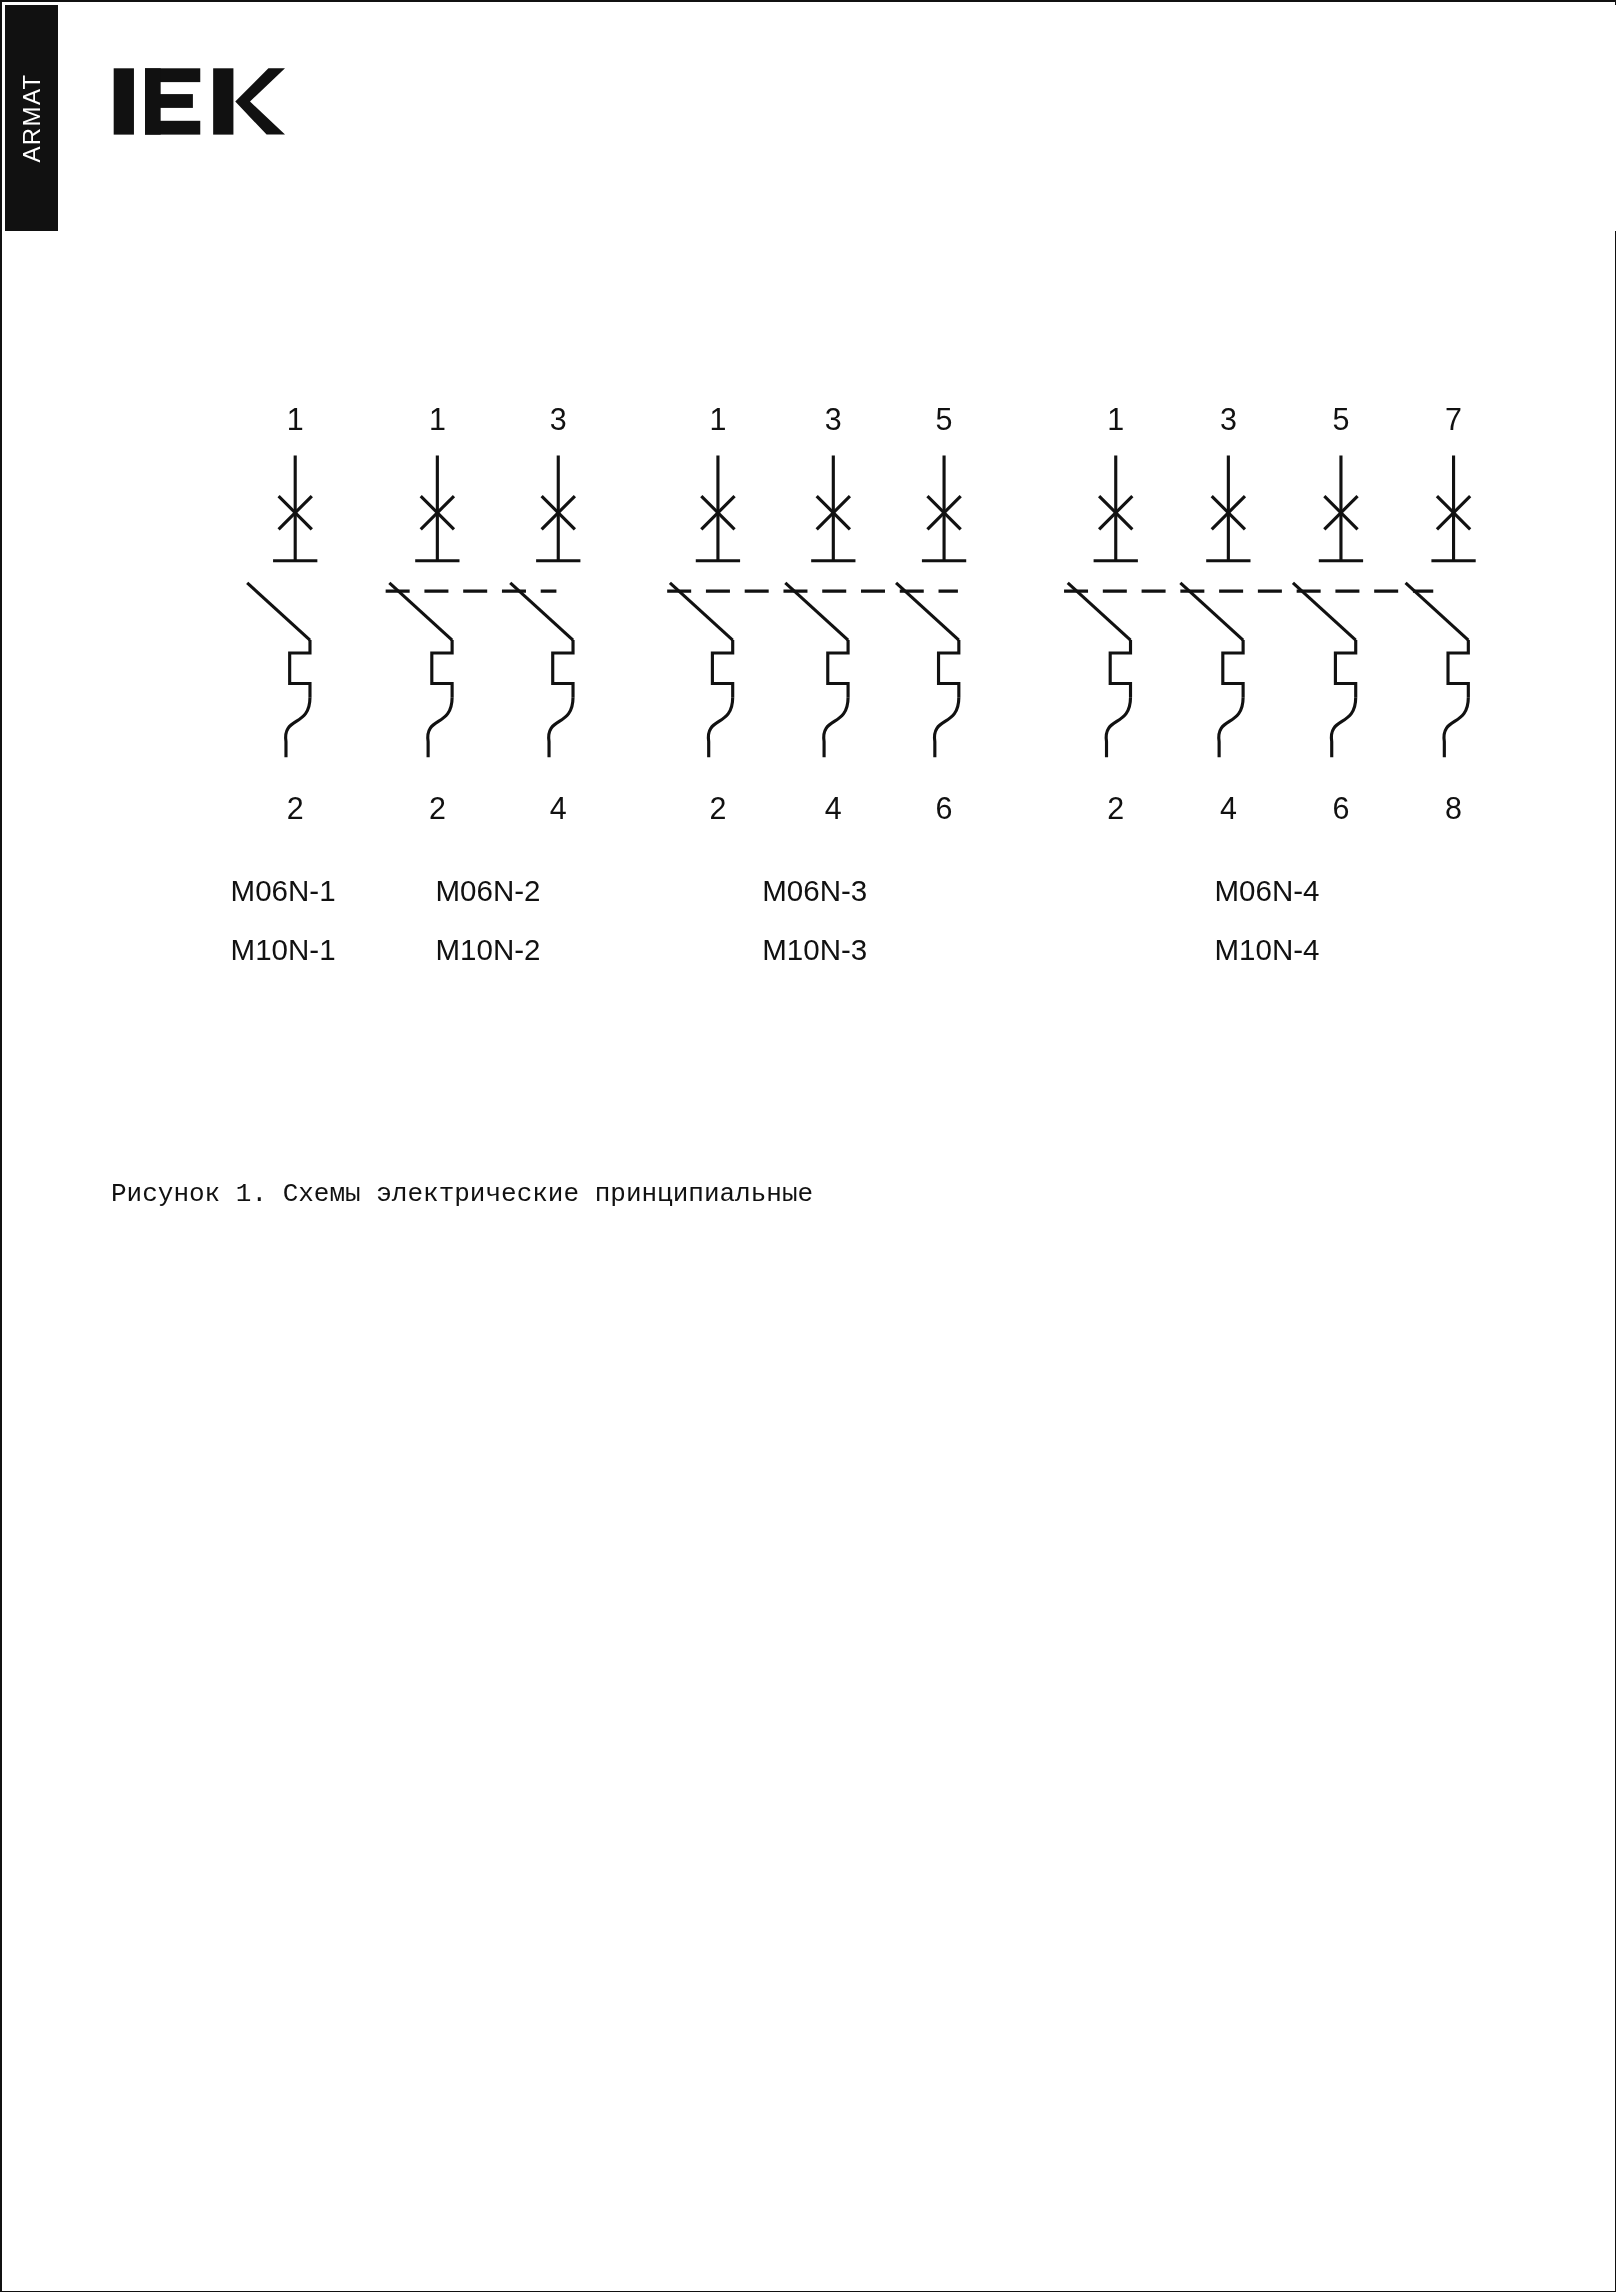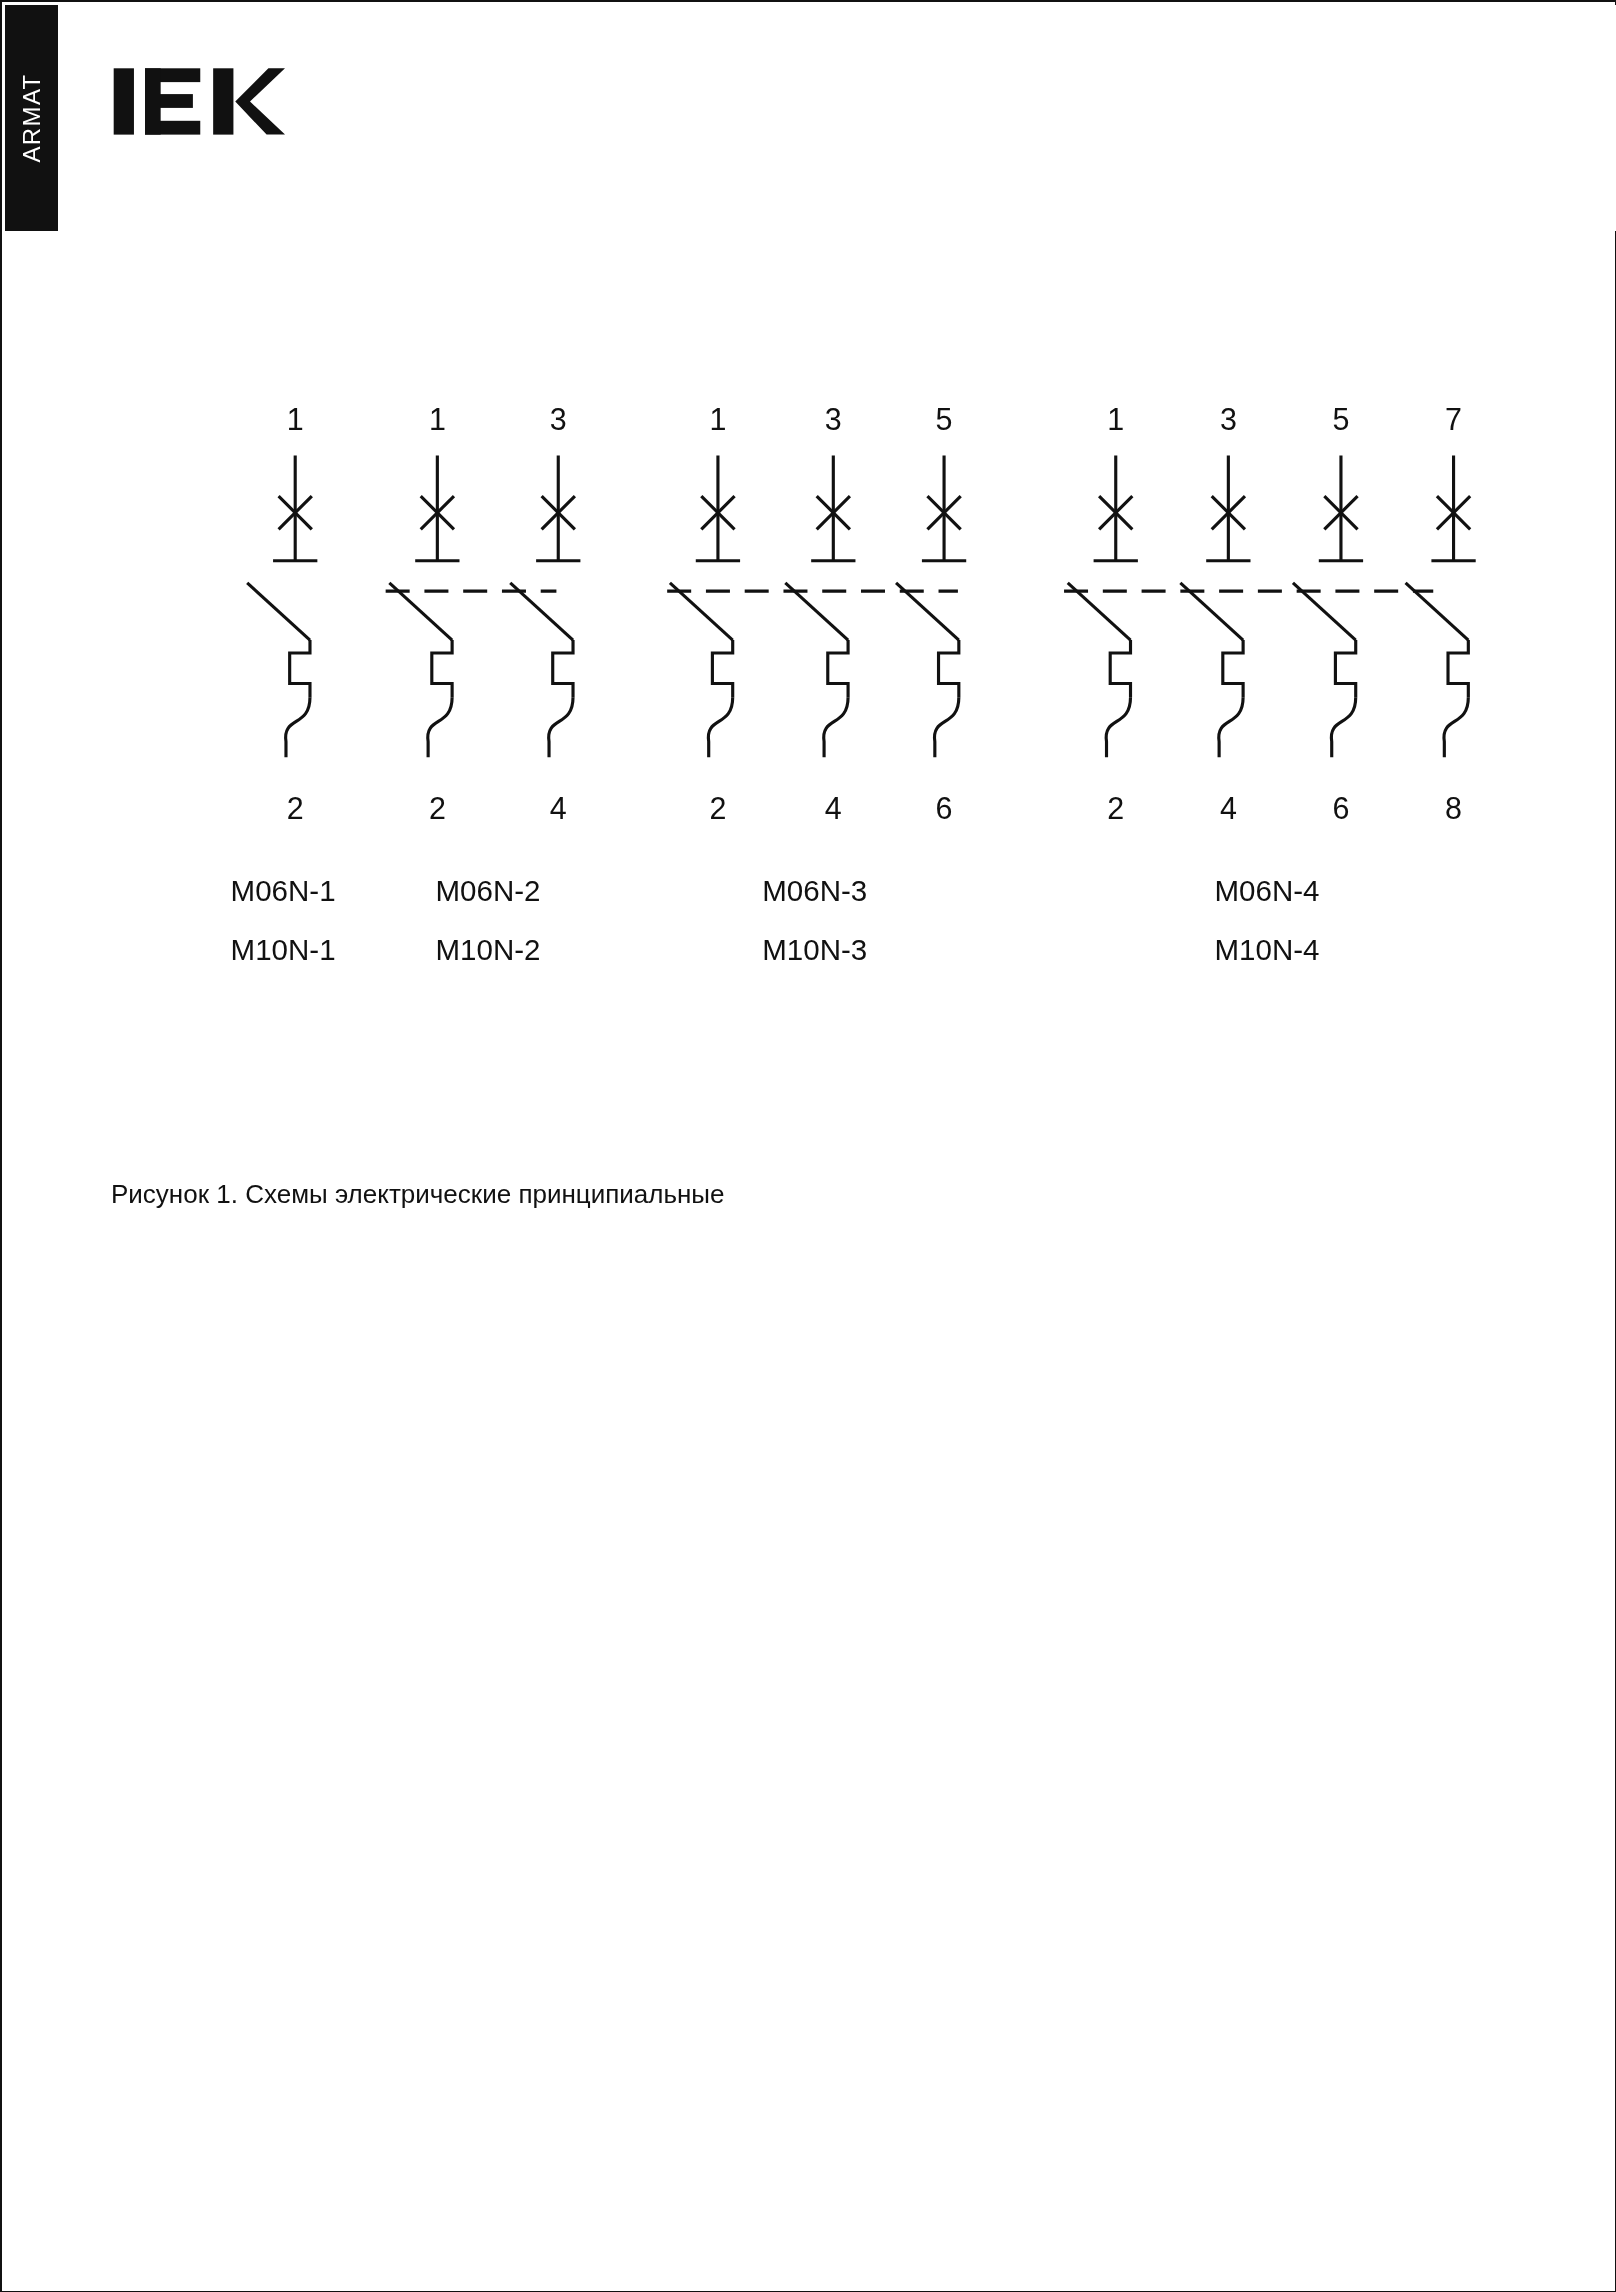--- a/index.html
+++ b/index.html
@@ -84,21 +84,21 @@
   }
 
   
   #figure-caption {
     position: absolute;
     left: 109px;
     top: 1177px;
     font-size: 26px;
     color: #111111;
     white-space: nowrap;
-    font-family: Liberation Sans, sans-serif;
+    font-family: Liberation Mono, monospace;
   }
 
   
   .lbl {
     font-family: "Liberation Sans", sans-serif;
     font-size: 33px;
     fill: #111111;
   }
   .model {
     font-family: "Liberation Sans", sans-serif;

